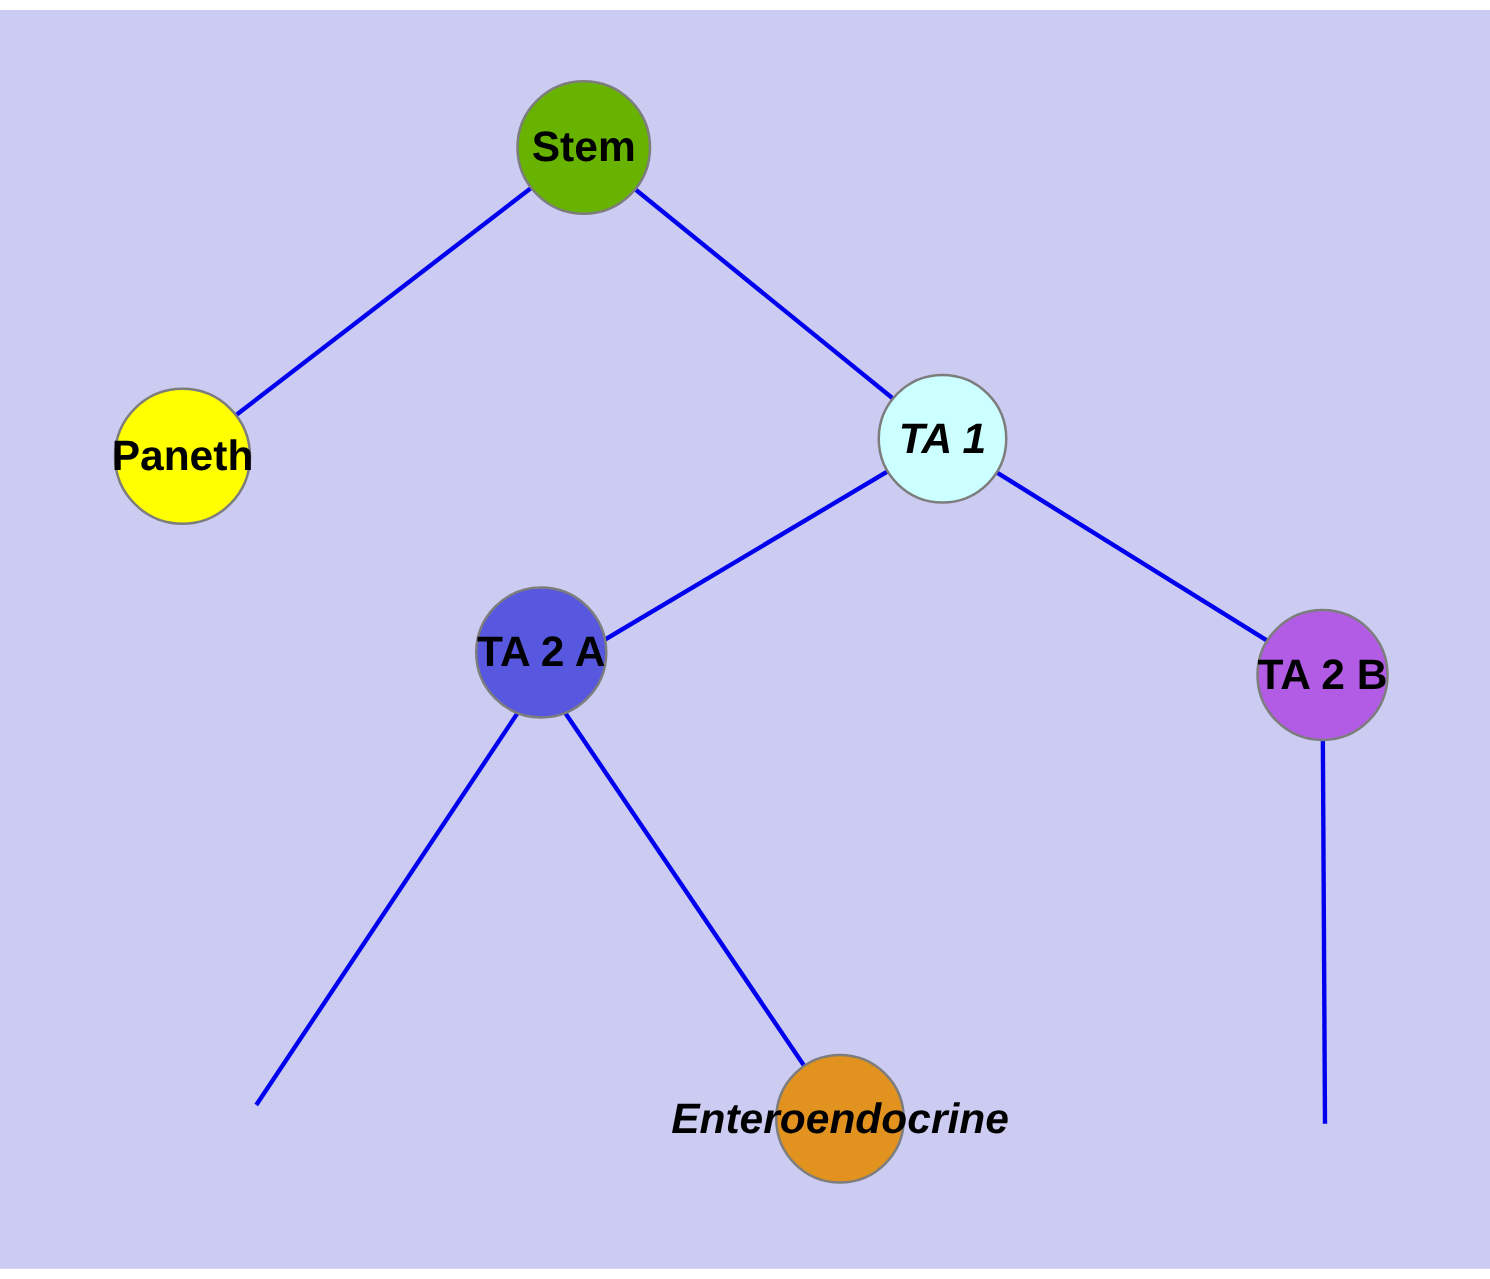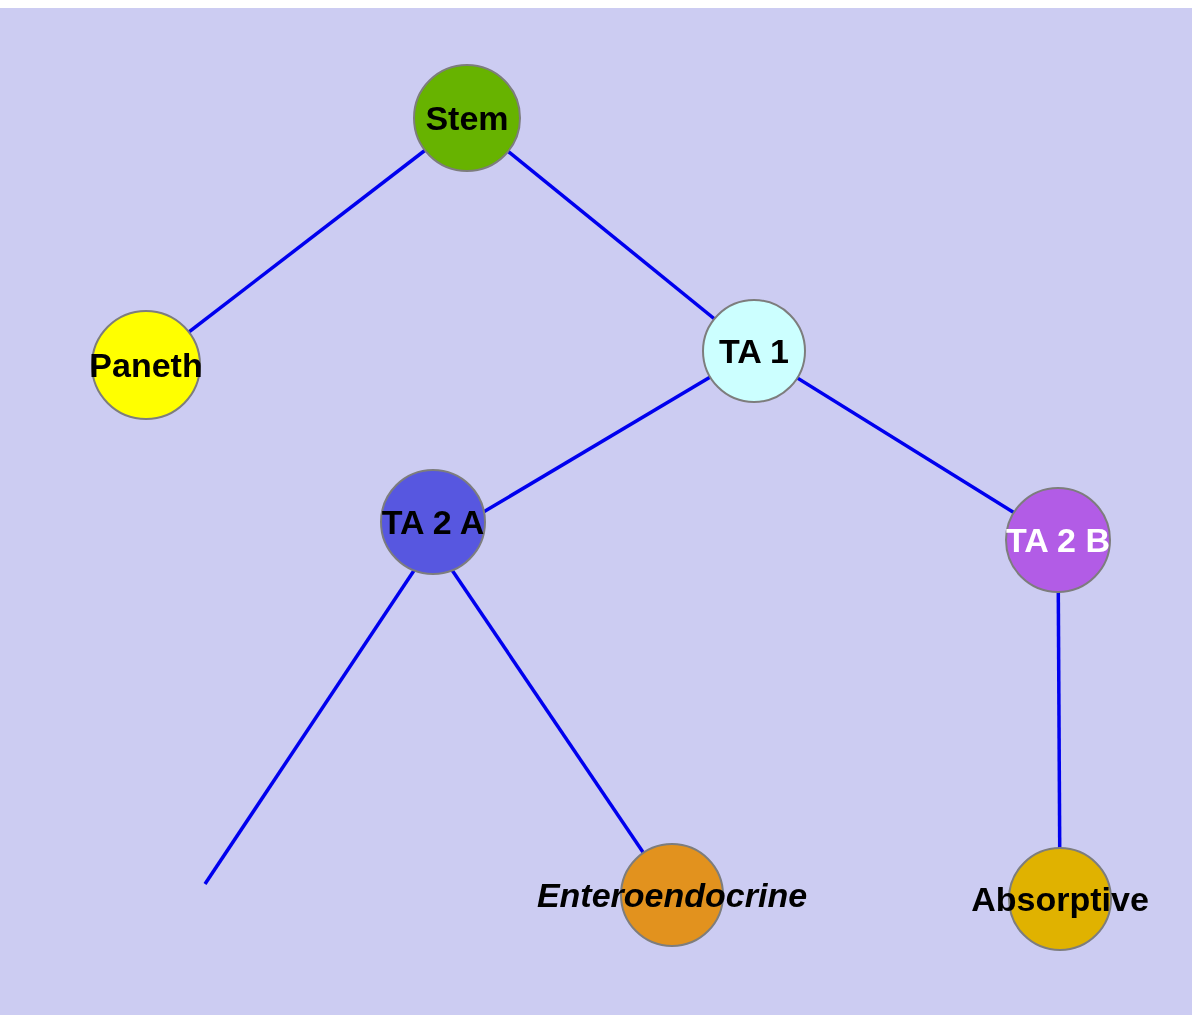--- a/index.html
+++ b/index.html
@@ -71,28 +71,25 @@
       <line x1="1058" y1="540" x2="1060" y2="899" stroke="#0000ee" stroke-width="3.5"></line>
     </svg>
   <div id="node-layer">
       <div class="node" style="left: 413px; top: 64px; width: 108px; height: 108px; background: rgb(103, 179, 0); border: 2px solid rgb(125, 125, 125);">
         <span class="node-label" style="color: rgb(0, 0, 0);">Stem</span>
       </div>
       <div class="node" style="left: 91px; top: 310px; width: 110px; height: 110px; background: rgb(255, 255, 0); border: 2px solid rgb(125, 125, 125);">
         <span class="node-label" style="color: rgb(0, 0, 0);">Paneth</span>
       </div>
       <div class="node" style="left: 702px; top: 299px; width: 104px; height: 104px; background: rgb(204, 255, 255); border: 2px solid rgb(125, 125, 125);">
-        <span class="node-label" style="color: rgb(0, 0, 0);">TA 1</span>
+        <span class="node-label" style="color: rgb(0, 0, 0); font-style: italic;">TA 1</span>
       </div>
       <div class="node" style="left: 380px; top: 469px; width: 106px; height: 106px; background: rgb(87, 87, 224); border: 2px solid rgb(125, 125, 125);">
         <span class="node-label" style="color: rgb(0, 0, 0);">TA 2 A</span>
       </div>
       <div class="node" style="left: 1005px; top: 487px; width: 106px; height: 106px; background: rgb(178, 92, 230); border: 2px solid rgb(125, 125, 125);">
-        <span class="node-label" style="color: #ffffff;">TA 2 B</span>
+        <span class="node-label" style="color: #000000;">TA 2 B</span>
       </div>
       <div class="node" style="left: 620px; top: 843px; width: 104px; height: 104px; background: rgb(226, 146, 30); border: 2px solid rgb(125, 125, 125);">
         <span class="node-label" style="color: rgb(0, 0, 0); font-style: italic;">Enteroendocrine</span>
-      </div>
-      <div class="node" style="left: 1008px; top: 847px; width: 104px; height: 104px; background: rgb(224, 178, 0); border: 2px solid rgb(125, 125, 125);">
-        <span class="node-label" style="color: rgb(0, 0, 0);">Absorptive</span>
       </div>
     </div>
 </div>
 
 </body></html>

